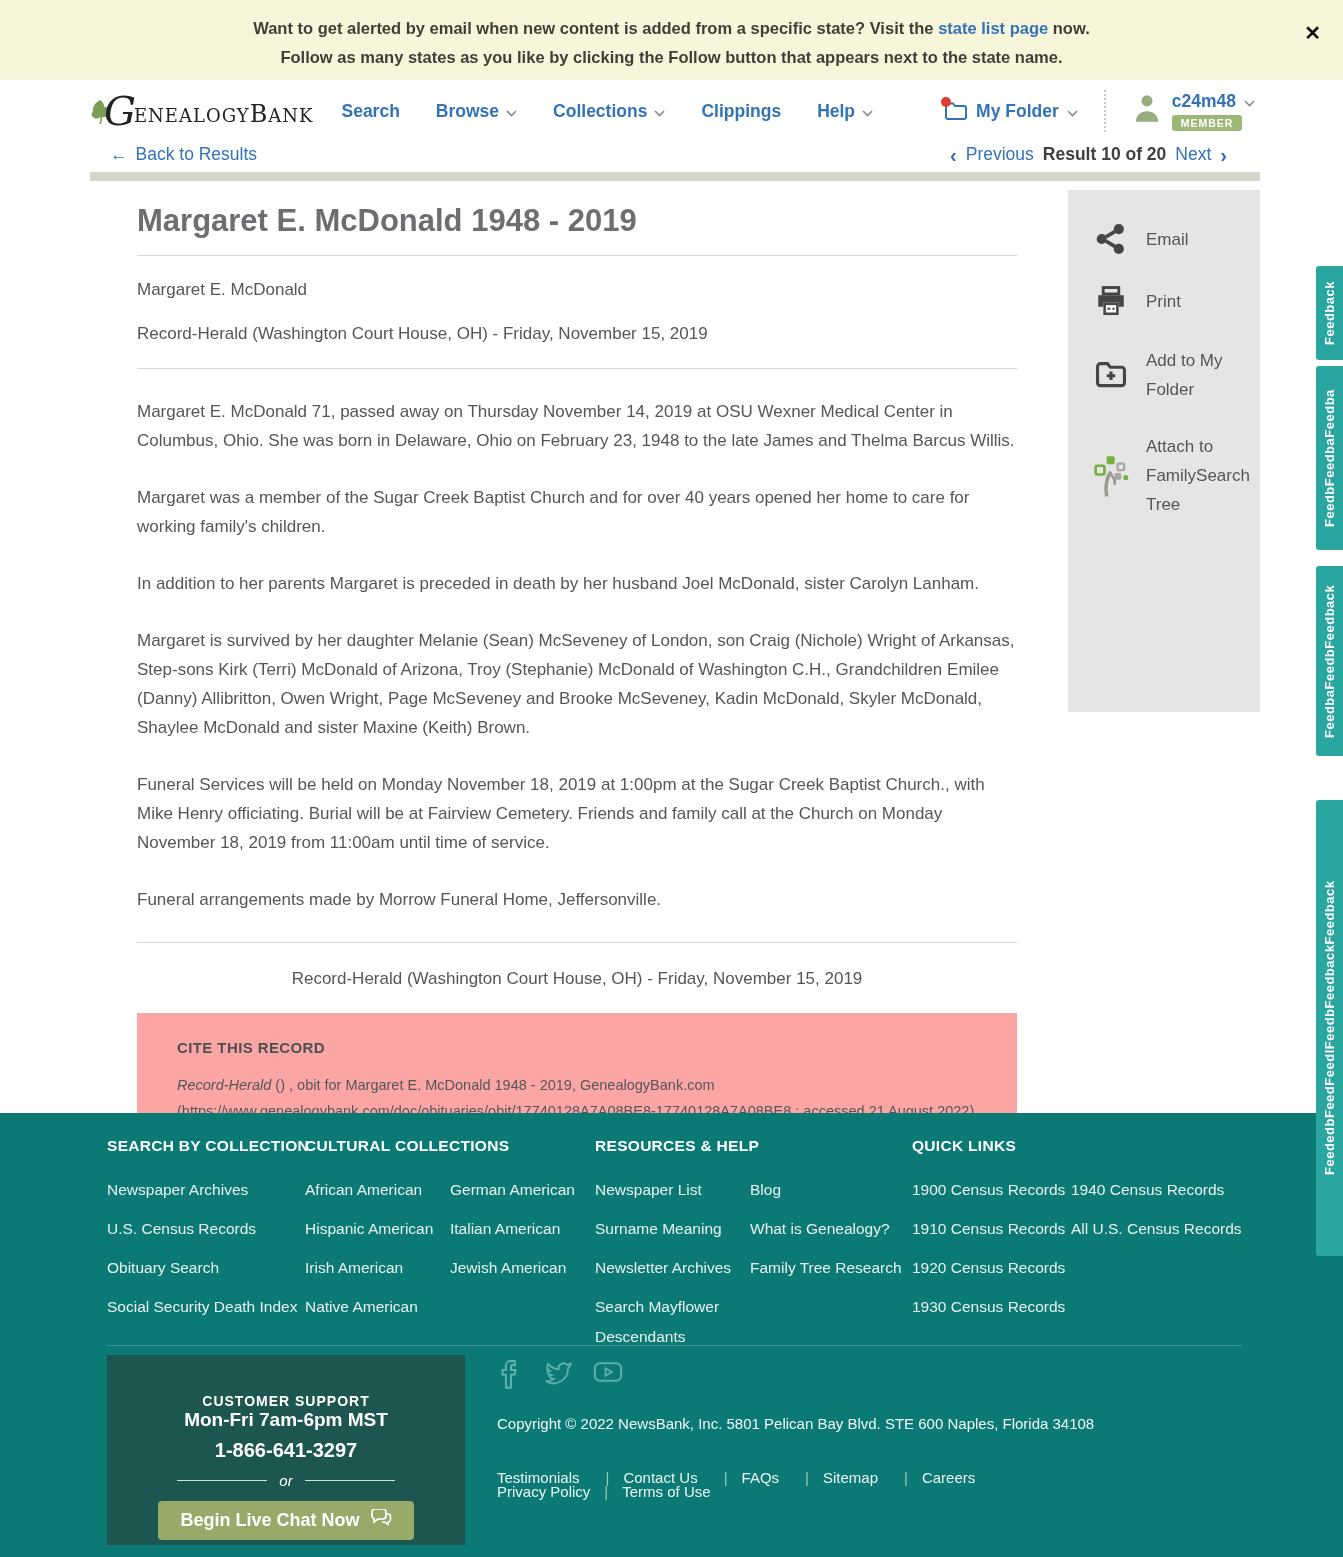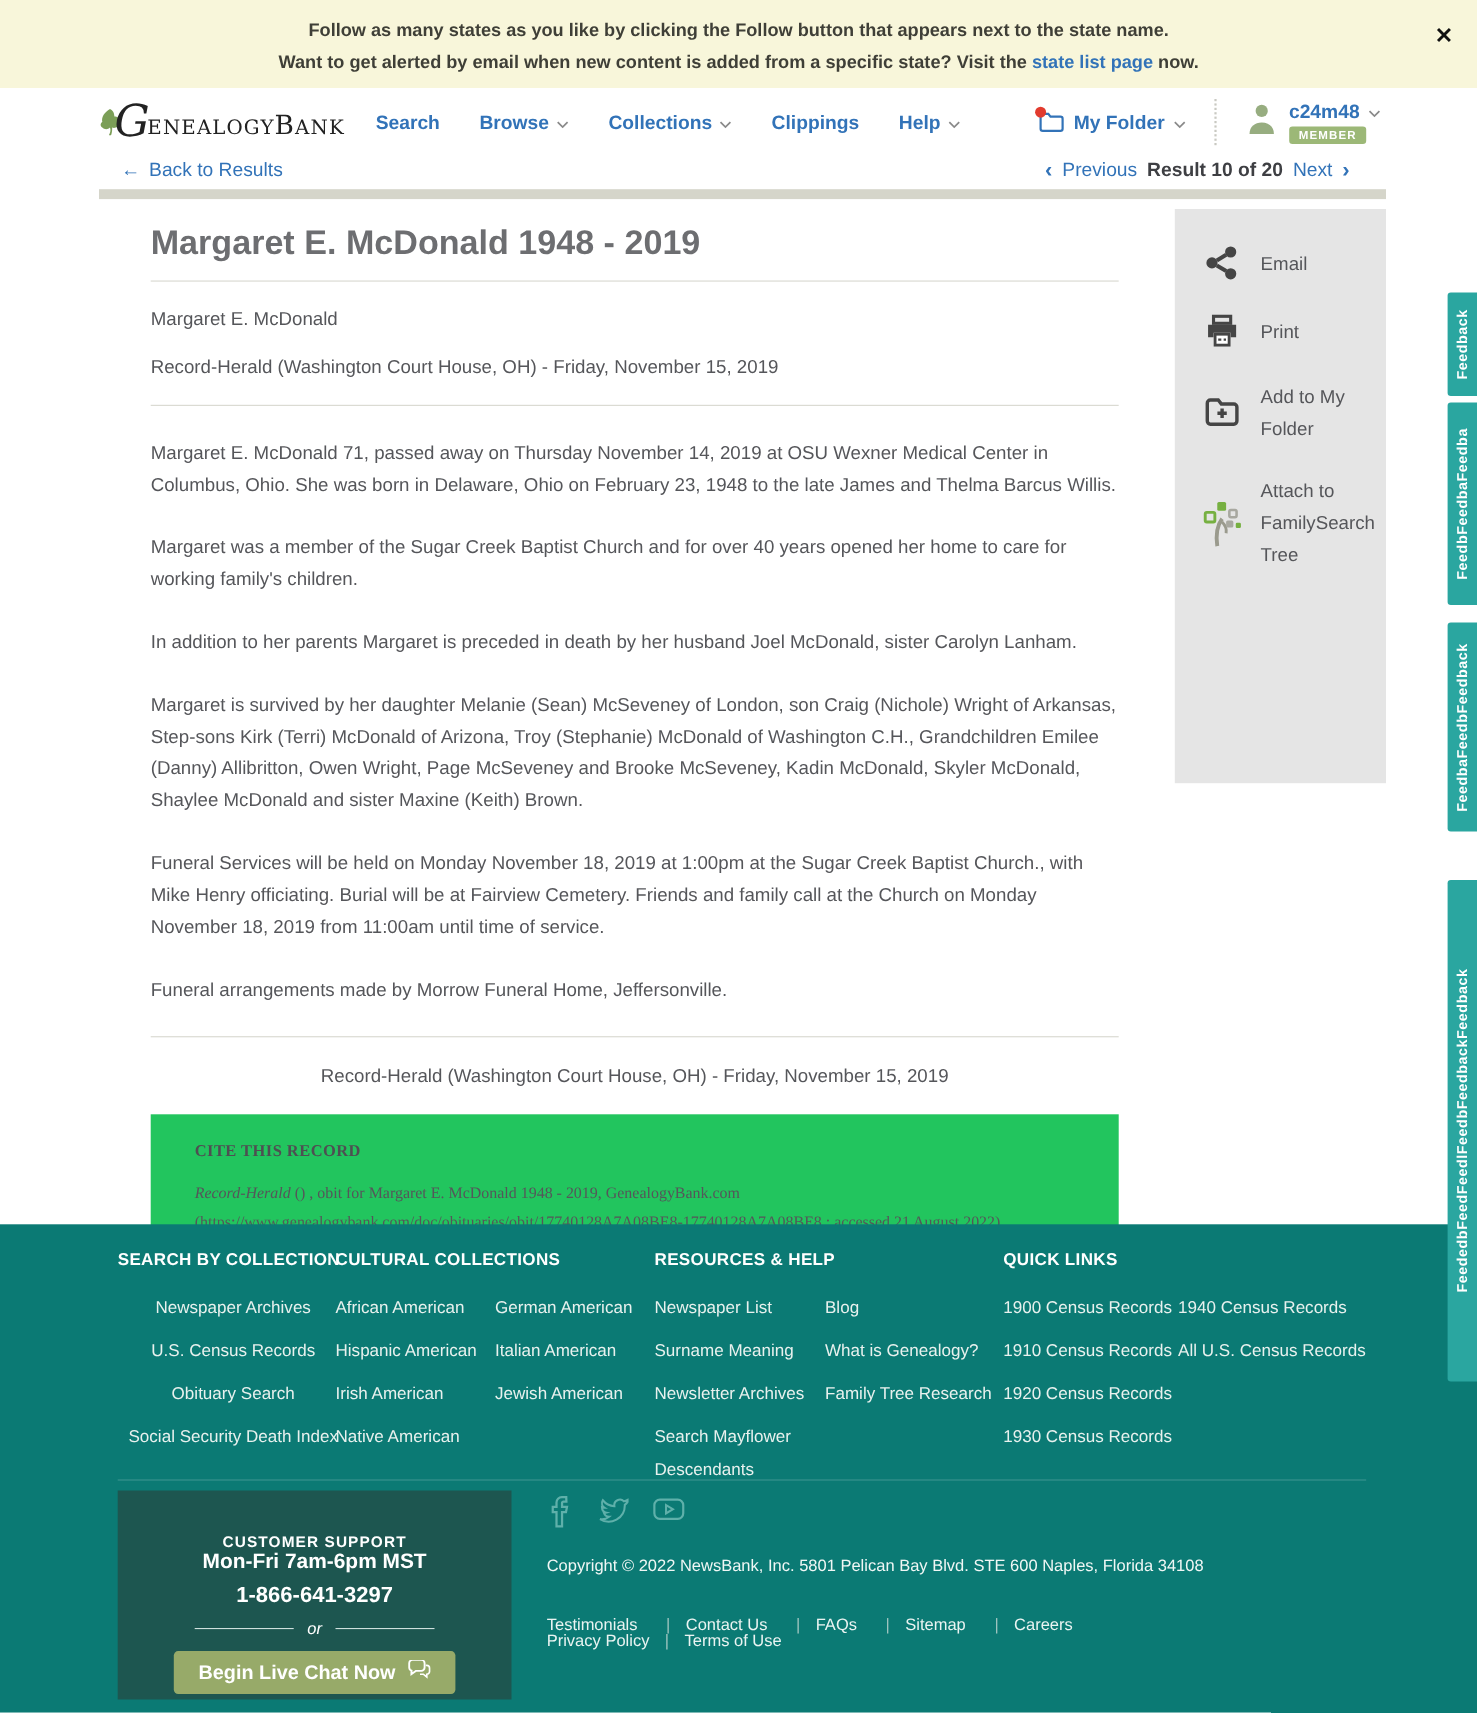--- a/index.html
+++ b/index.html
@@ -61,21 +61,21 @@
 
   .topbar { position:absolute; top:172px; left:90px; width:1170px; height:9px; background:#d5d5ca; }
 
   
   .article { position:absolute; left:137px; top:182px; width:880px; }
   .article h1 { font-size:31px; font-weight:700; color:#6d6e71; margin:21px 0 16px; }
   .rule { border:none; border-top:1px solid #d8d8cf; margin:16px 0; }
   .meta-line { font-size:17px; color:#55565a; margin:24px 0; }
   .article p.body { font-size:17px; line-height:29px; margin:28px 0; }
   .src-center { text-align:center; font-size:17px; margin:26px 0 24px; }
-  .citebox { background:#22c55e; padding:26px 40px 30px;font-family:Liberation Serif, serif; }
+  .citebox { background:#fca5a5; padding:26px 40px 30px; }
   .citebox h2 { font-size:15px; font-weight:700; color:#4e4f52; letter-spacing:.4px; margin:0; }
   .citation { font-size:14.5px; line-height:26px; color:#55565a; margin-top:16px; }
   .citation em { font-style:italic; }
 
   
   .side {
     position:absolute; left:1068px; top:190px; width:192px; height:522px;
     background:#e5e5e5; padding:32px 10px 0 22px; display:flex; flex-direction:column; gap:28px;
   }
   .side-item { display:flex; gap:14px; align-items:center; cursor:pointer; }
@@ -93,21 +93,21 @@
   .fb1 { top:266px; height:94px; }
   .fb2 { top:366px; height:184px; }
   .fb3 { top:566px; height:190px; }
   .fb4 { top:800px; height:456px; }
 
   
   .footer { position:absolute; top:1113px; left:0; width:1343px; height:444px; background:#0b7a74; color:#eef6f4; }
   .fhead { position:absolute; top:24px; font-size:15.5px; font-weight:700; color:#fff; letter-spacing:.3px; }
   .flist { position:absolute; top:62px; list-style:none; margin:0; padding:0; }
   .flist li { line-height:30px; margin-bottom:9px; font-size:15.5px; color:#e8f1ee; cursor:pointer; }
-  .c1 { left:107px; } .c1l { width:210px;text-align:center; }
+  .c1 { left:107px; } .c1l { width:210px; }
   .c2 { left:305px; } .c2a { width:160px; } .c2b { left:450px; width:160px; }
   .c3 { left:595px; } .c3a { width:158px; } .c3b { left:750px; width:170px; }
   .c4 { left:912px; } .c4a { width:170px; } .c4b { left:1071px; width:190px; }
   .fdivider { position:absolute; top:232px; left:107px; width:1135px; border-top:1px solid rgba(255,255,255,.22); }
 
   .support {
     position:absolute; left:107px; top:242px; width:358px; height:190px;
     background:#1d5650; text-align:center; padding-top:38px;
   }
   .support .sh { font-size:14px; font-weight:700; letter-spacing:1px; color:#fff; }
@@ -127,22 +127,22 @@
   .copyright { position:absolute; left:497px; top:302px; font-size:15px; color:#f0f7f5; }
   .legal-row { position:absolute; left:497px; display:flex; align-items:center; font-size:15px; color:#eaf4f2; }
   .lr1 { top:356px;gap:12px; } .lr2 { top:370px; }
   .legal-row span.lnk { cursor:pointer; }
   .legal-row span.lnk + span.lnk::before { content:"|"; color:#9cc4bf; margin:0 14px; font-weight:400; }
 </style>
 </head>
 <body>
 
 <div class="banner">
+  <div><span>Want to get alerted by email when new content is added from a specific state? Visit the </span><a>state list page</a><span> now.</span></div>
   <div>Follow as many states as you like by clicking the Follow button that appears next to the state name.</div>
-  <div><span>Want to get alerted by email when new content is added from a specific state? Visit the </span><a>state list page</a><span> now.</span></div>
   <button class="banner-close">✕</button>
 </div>
 
 <div class="header">
   <div class="logo">
     <span class="logo-leaf">
       <svg width="20" height="26" viewBox="0 0 20 26">
           <path d="M10 1 C5 4 2 8 3 13 C1 14 1 17 3 18 C5 20 8 20 10 18 C11 21 10 23 9 25 L11 25 C12 22 12 20 12 18 C15 19 18 17 18 14 C20 11 17 7 14 8 C14 4 12 2 10 1 Z" fill="#7b9e57"></path>
         </svg>
     </span>

